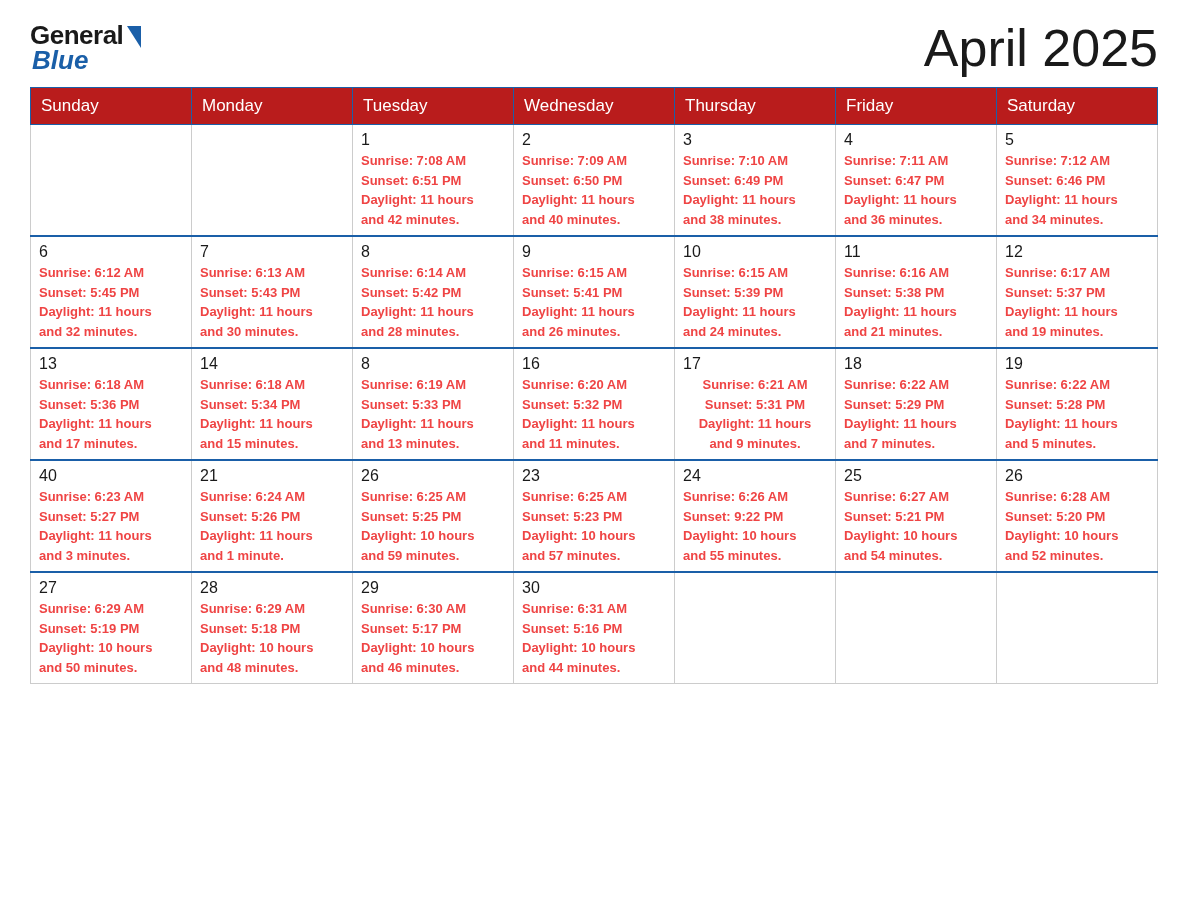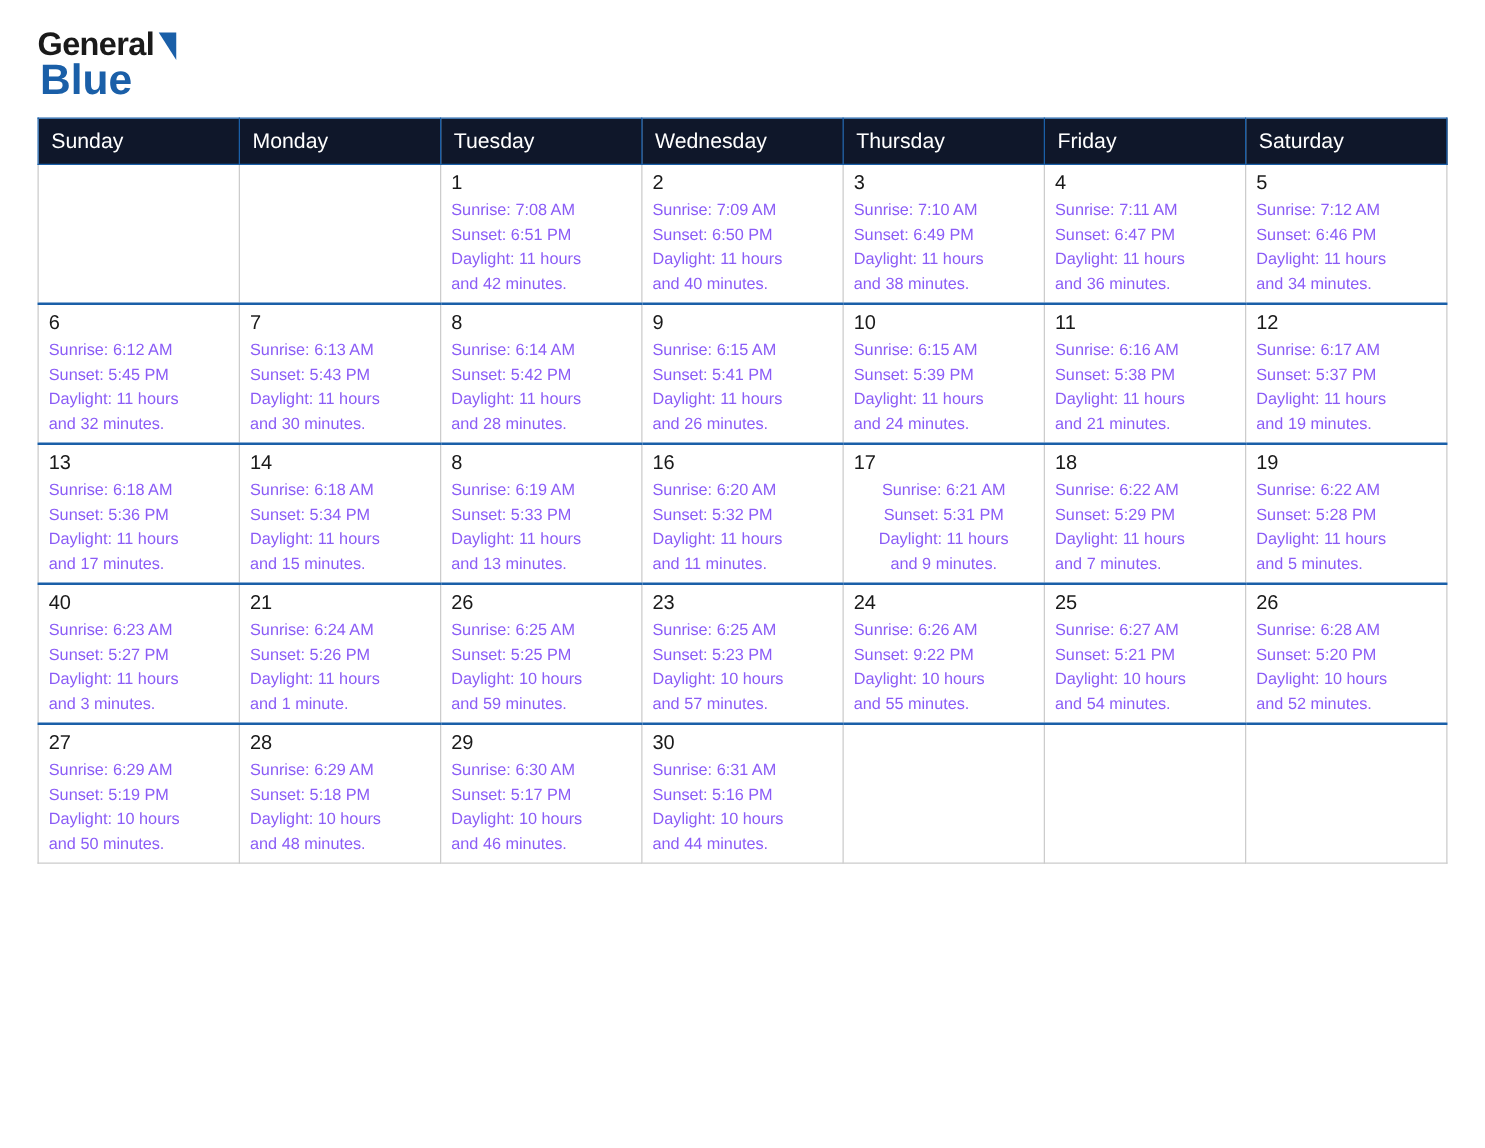--- a/index.html
+++ b/index.html
@@ -35,25 +35,26 @@
     .logo-triangle {
       width: 0;
       height: 0;
       border-left: 14px solid transparent;
       border-right: 0px solid transparent;
       border-top: 22px solid #1a5fa8;
       margin-left: 4px;
       margin-top: 2px;
     }
     .logo-blue {
-      font-size: 34px;
+      font-size: 26px;
       font-weight: bold;
       color: #1a5fa8;
       margin-left: 2px;
       margin-top: -4px;
+      font-style: italic;
     }
     .logo-bottom {
       display: flex;
       align-items: center;
       margin-top: -2px;
     }
     .title-block {
       text-align: right;
     }
     .month-title {
@@ -66,21 +67,21 @@
       font-size: 22px;
       color: #444;
       margin-top: 4px;
     }
     .calendar {
       width: 100%;
       border-collapse: collapse;
       margin-top: 10px;
     }
     .calendar th {
-      background-color: #0f172a;
+      background-color: #b91c1c;
       color: #fff;
       font-size: 17px;
       font-weight: normal;
       padding: 8px 10px;
       text-align: left;
       border: 1px solid #1a5fa8;
     }
     .calendar td {
       vertical-align: top;
       border: 1px solid #ccc;
@@ -95,40 +96,42 @@
     }
     .day-number {
       font-size: 16px;
       font-weight: normal;
       color: #1a1a1a;
       margin-bottom: 2px;
     }
     .day-info {
       font-size: 13px;
       line-height: 1.5;
-      color: #8b5cf6;
+      color: #ef4444;
+      font-weight: bold;
     }
     .row-sep td {
       border-top: 2px solid #1a5fa8;
     }
   </style>
 </head>
 <body>
 
 <div class="header">
   <div class="logo">
     <div class="logo-top">
       <span class="logo-general">General</span>
       <div class="logo-triangle"></div>
     </div>
     <div class="logo-bottom">
       <span class="logo-blue">Blue</span>
     </div>
   </div>
   <div class="title-block">
+    <div class="month-title">April 2025</div>
   </div>
 </div>
 
 <table class="calendar">
   <thead>
     <tr>
     <th>Sunday</th>
         <th>Monday</th>
         <th>Tuesday</th>
         <th>Wednesday</th>

